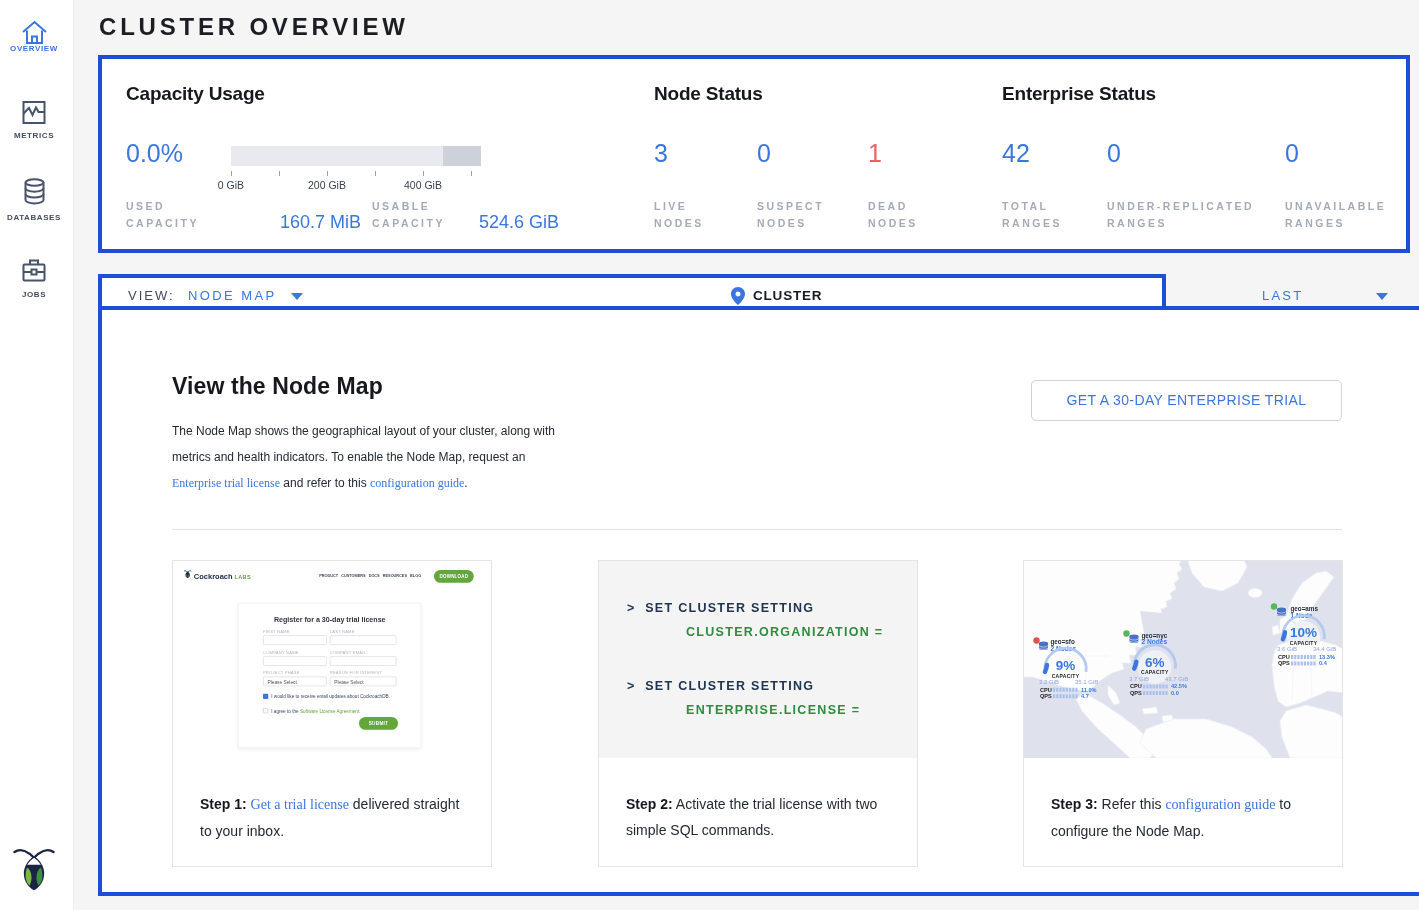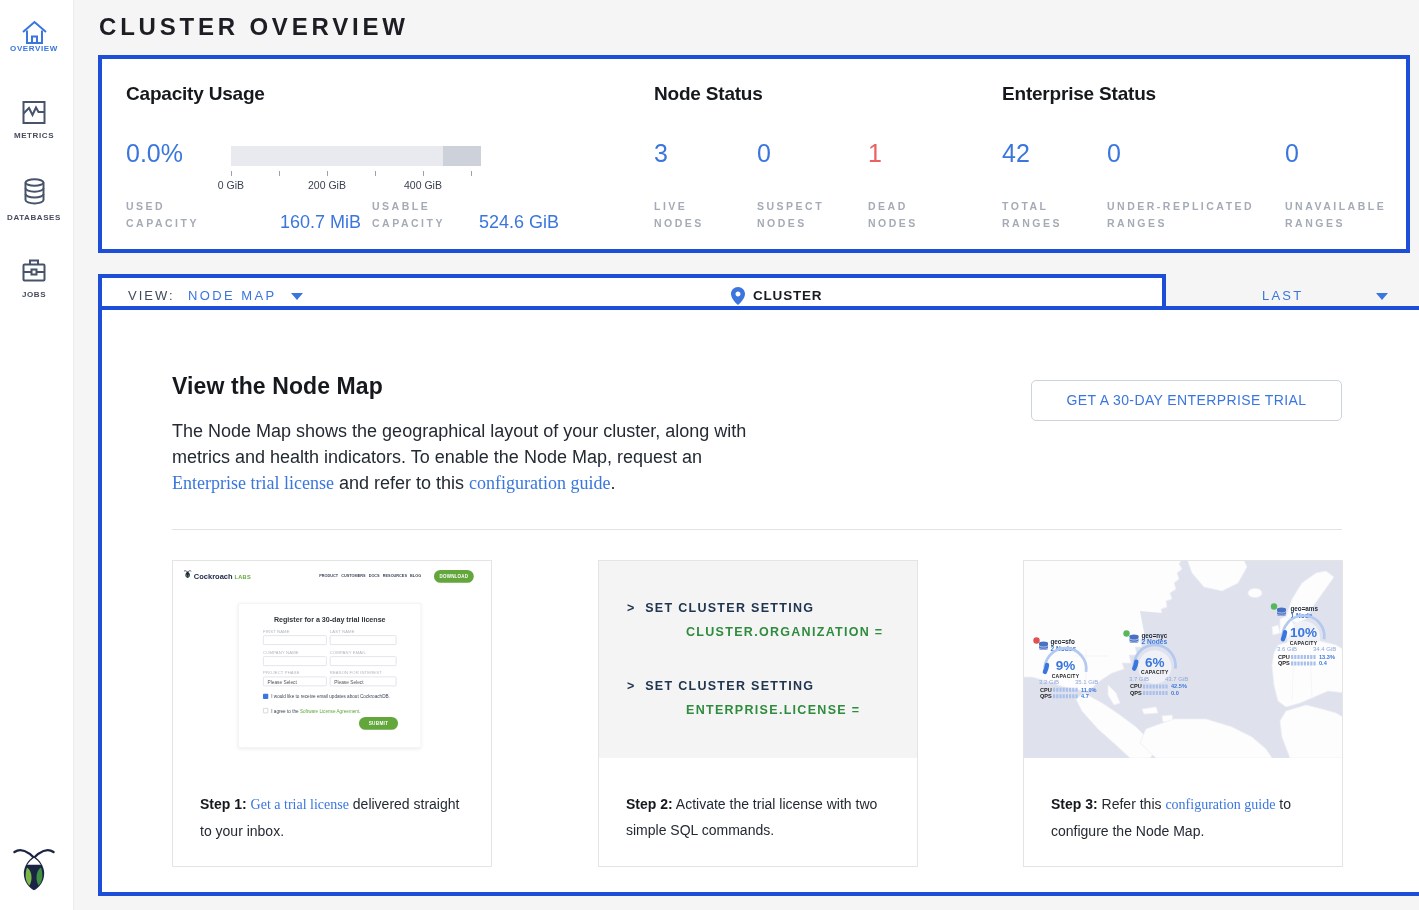--- a/index.html
+++ b/index.html
@@ -16,21 +16,21 @@
 .sechead { position:absolute; font-size:19px; color:#15181d; font-weight:bold; letter-spacing:-0.2px; top:24px; }
 .bignum { position:absolute; font-size:25px; color:#3a76dd; top:79px; line-height:1.2; }
 .bignum.red { color:#ea6163; }
 .statlabel { position:absolute; top:138.5px; font-size:10.5px; line-height:17.5px; letter-spacing:2.5px; color:#a5abb6; font-weight:bold; }
 .statval { position:absolute; top:153px; font-size:18px; color:#3a76dd; }
 
 #viewbar { left:98px; top:274px; width:1068px; height:36px; }
 
 #content { left:98px; top:306px; width:1364px; height:590px; }
 h2 { position:absolute; left:70px; top:63px; font-size:23px; font-weight:bold; letter-spacing:0.1px; color:#15181d; }
-#para { position:absolute; left:70px; top:108px; font-size:18px; line-height:26px; color:#242a33; }
+#para { position:absolute; left:70px; top:108px; font-size:12px; line-height:26px; color:#242a33; }
 a { color:#3a76dd; text-decoration:none;font-family:Liberation Serif, serif; }
 #trialbtn { position:absolute; left:929px; top:70px; width:311px; height:41px; border:1px solid #cdd3dc; border-radius:5px; background:#fff; color:#3a76dd; font-size:14px; letter-spacing:0.4px; text-align:center; line-height:39px; }
 #divider { position:absolute; left:70px; top:219px; width:1170px; border-top:1px solid #e3e3e3; }
 .stepcard { position:absolute; top:250px; width:320px; height:307px; background:#fff; border:1px solid #e4e4e4; }
 .steptext { position:absolute; left:27px; top:230px; width:300px; font-size:14px; line-height:26px; color:#242a33; white-space:nowrap; }
 .steptext b { color:#15181d; }
 .shot { position:absolute; left:0; top:0; width:318px; height:197px; background:#fff; }
 .form { position:absolute; left:87px; top:56px; width:244px; height:193px; background:#fff; border:1px solid #f1f1f1; box-shadow:0 1px 5px rgba(0,0,0,0.08); }
 .flab { position:absolute; font-size:6px; color:#b0b6bf; letter-spacing:0.2px; transform:scale(0.93); transform-origin:0 0; }
 .finp { position:absolute; width:85px; height:13px; border:1px solid #d9dce1; border-radius:1.5px; background:#fff; }

